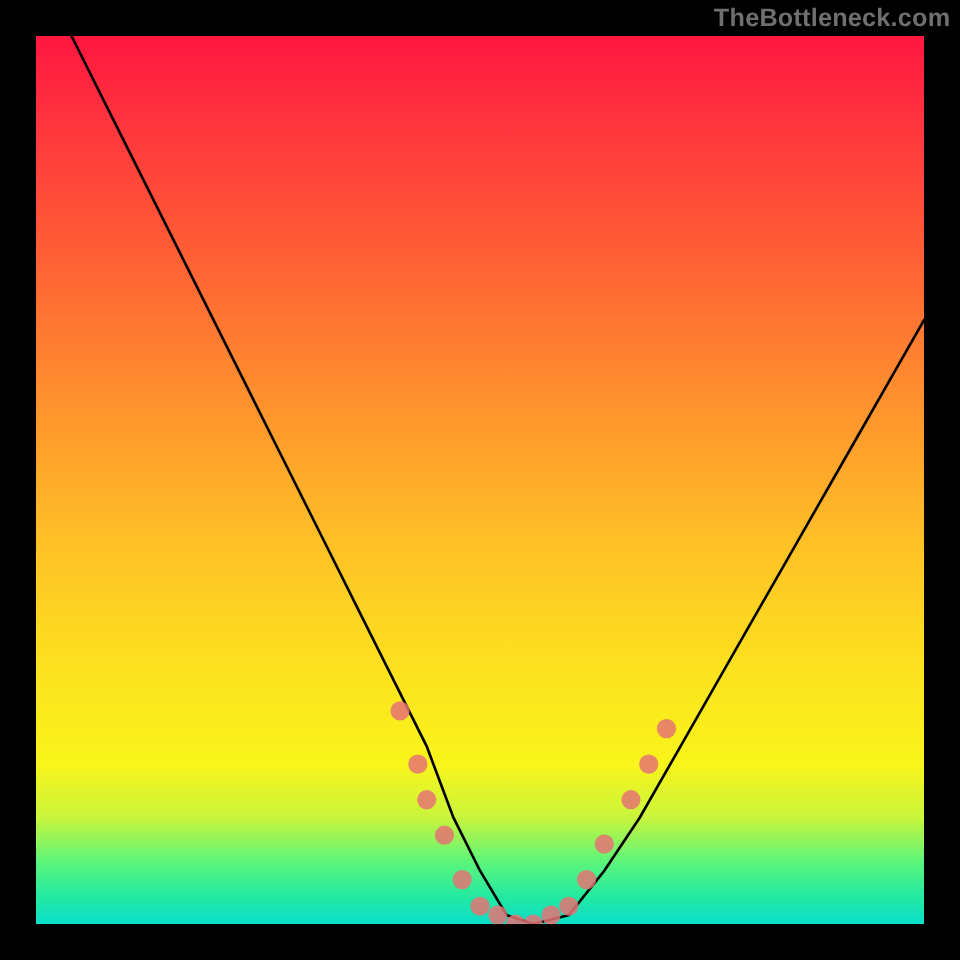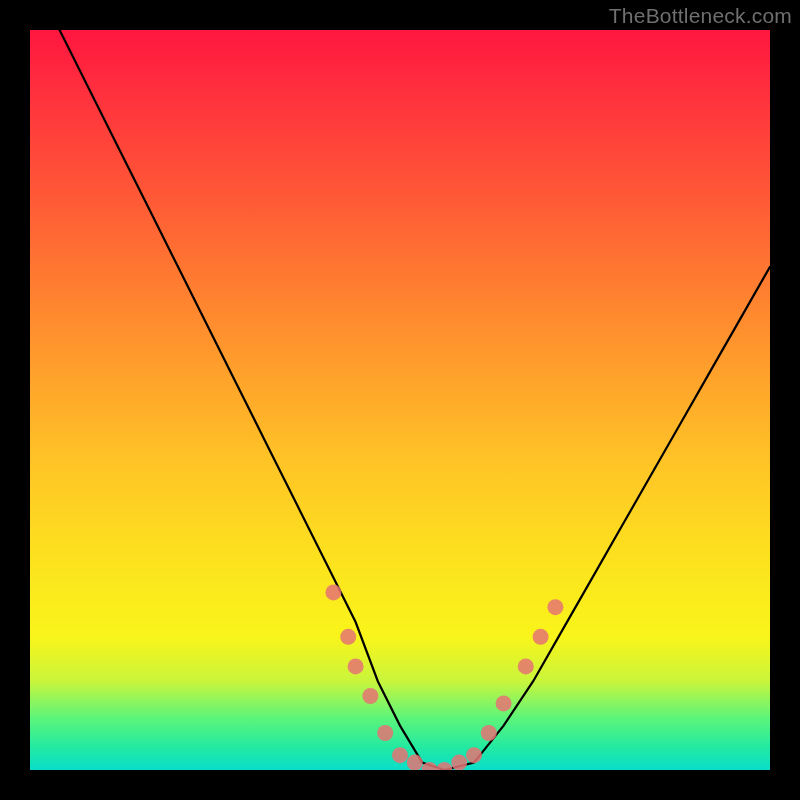--- a/index.html
+++ b/index.html
@@ -38,21 +38,21 @@
       #22e9a2 97%,
       #0adecb 100%
     );
   }
   .watermark {
     position: absolute;
     top: 4px;
     right: 8px;
     color: #6f6f6f;
     font-size: 21px;
-    font-weight: 400;
+    font-weight: 700;
     letter-spacing: 0.2px;
     z-index: 5;
   }
   svg.overlay {
     position: absolute;
     top: 0;
     left: 0;
     width: 740px;
     height: 740px;
     z-index: 2;

